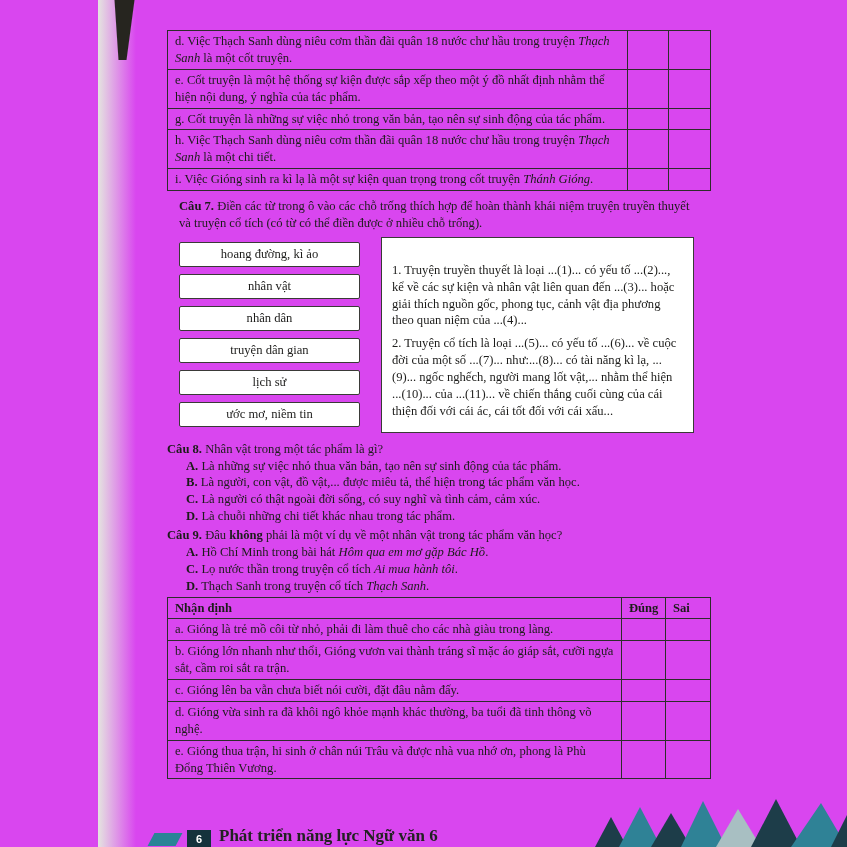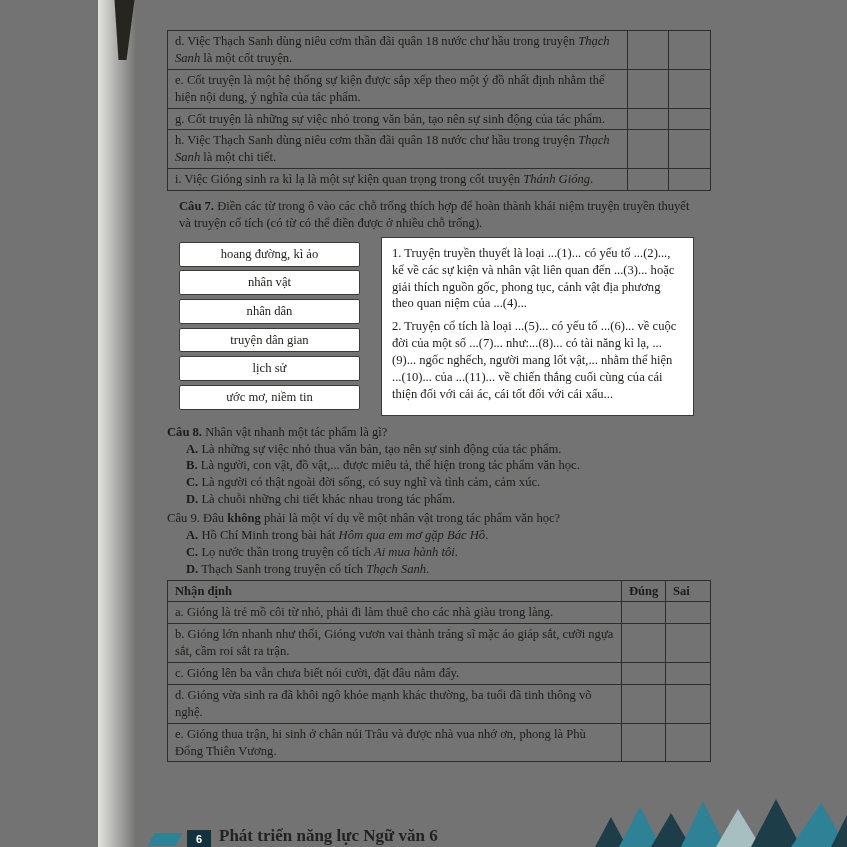--- a/index.html
+++ b/index.html
@@ -1,32 +1,32 @@
 <!DOCTYPE html>
 <html><head>
 <meta charset="utf-8">
 <style>
   *{box-sizing:border-box;margin:0;padding:0}
   html,body{width:847px;height:847px}
   body{position:relative;background:#f2f2ee;font-family:"Liberation Serif",serif;color:#1c1c1a;overflow:hidden}
-  .page{position:absolute;inset:0;background:#737373}
+  .page{position:absolute;inset:0;background:#d946ef}
   .left-shade{position:absolute;left:98px;top:0;width:38px;height:847px;
     background:linear-gradient(90deg,#e4e4df,rgba(255,255,255,0))}
   .corner-mark{position:absolute;left:112px;top:0;width:25px;height:60px;background:#26251f;
     clip-path:polygon(10% 0,90% 0,58% 100%,26% 100%)}
   .content{position:absolute;left:167px;top:30px;width:543px;font-size:12.6px;line-height:1.34}
   table{border-collapse:collapse;width:100%;table-layout:fixed}
   .qtable td,.qtable th{border:1px solid #2d2d2b;padding:2px 7px;vertical-align:top;text-align:left}
   .qtable th{text-align:left;font-weight:700}
   td.ans{padding:0}
   .para{margin:7px 12px 5px}
   .fill{display:flex;margin:4px 0 8px}
   .words{width:181px;margin-left:12px;display:flex;flex-direction:column;justify-content:space-between;padding:5px 0 6px}
   .wbox{border:1px solid #3a3a37;border-radius:2px;text-align:center;padding:3px 4px;background:#fff}
-  .defs{flex:1;border:1px solid #3a3a37;margin-left:21px;margin-right:16px;padding:7px 10px 6px;background:#fff}
+  .defs{flex:1;border:1px solid #3a3a37;margin-left:21px;margin-right:16px;padding:24px 10px 6px;background:#fff}
   .defs p{margin-bottom:6px}
   .opt{margin-left:19px}
   .qblock{margin:2px 0}
   .footer{position:absolute;left:0;bottom:0;width:847px;height:60px;pointer-events:none}
   .ribbon{position:absolute;left:151px;bottom:1px;width:28px;height:13px;background:#2a8496;transform:skewX(-28deg)}
   .badge{position:absolute;left:187px;bottom:0;width:24px;height:17px;background:#14323c;color:#fff;
     font-size:11px;font-weight:700;display:flex;align-items:center;justify-content:center;font-family:"Liberation Sans",sans-serif}
   .ftitle{position:absolute;left:219px;bottom:1px;font-weight:700;font-size:17px;color:#222}
   .zigzag{position:absolute;right:0;bottom:0}
 </style>
@@ -85,29 +85,29 @@
         <div class="wbox">lịch sử</div>
         <div class="wbox">ước mơ, niềm tin</div>
       </div>
       <div class="defs">
         <p>1. Truyện truyền thuyết là loại ...(1)... có yếu tố ...(2)..., kể về các sự kiện và nhân vật liên quan đến ...(3)... hoặc giải thích nguồn gốc, phong tục, cảnh vật địa phương theo quan niệm của ...(4)...</p>
         <p>2. Truyện cổ tích là loại ...(5)... có yếu tố ...(6)... về cuộc đời của một số ...(7)... như:...(8)... có tài năng kì lạ, ...(9)... ngốc nghếch, người mang lốt vật,... nhằm thể hiện ...(10)... của ...(11)... về chiến thắng cuối cùng của cái thiện đối với cái ác, cái tốt đối với cái xấu...</p>
       </div>
     </div>
 
     <div class="qblock">
-      <p><span style="font-weight: 700;">Câu 8.</span><span> Nhân vật nhanh một tác phẩm là gì?</span></p>
+      <p><span style="font-weight: 700;">Câu 8.</span><span> Nhân vật trong một tác phẩm là gì?</span></p>
       <p class="opt"><span style="font-weight: 700;">A.</span><span> Là những sự việc nhỏ thua văn bản, tạo nên sự sinh động của tác phẩm.</span></p>
       <p class="opt"><span style="font-weight: 700;">B.</span><span> Là người, con vật, đồ vật,... được miêu tả, thể hiện trong tác phẩm văn học.</span></p>
       <p class="opt"><span style="font-weight: 700;">C.</span><span> Là người có thật ngoài đời sống, có suy nghĩ và tình cảm, cảm xúc.</span></p>
       <p class="opt"><span style="font-weight: 700;">D.</span><span> Là chuỗi những chi tiết khác nhau trong tác phẩm.</span></p>
     </div>
 
     <div class="qblock">
-      <p><span style="font-weight: 400;">Câu 9.</span><span> Đâu </span><span style="font-weight: 700;">không</span><span> phải là một ví dụ về một nhân vật trong tác phẩm văn học?</span></p>
+      <p><span style="font-weight: 700;">Câu 9.</span><span> Đâu </span><span style="font-weight: 700;">không</span><span> phải là một ví dụ về một nhân vật trong tác phẩm văn học?</span></p>
       <p class="opt"><span style="font-weight: 700;">A.</span><span> Hồ Chí Minh trong bài hát </span><span style="font-style: italic;">Hôm qua em mơ gặp Bác Hồ</span><span>.</span></p>
       <p class="opt"><span style="font-weight: 700;">C.</span><span> Lọ nước thần trong truyện cổ tích </span><span style="font-style: italic;">Ai mua hành tôi</span><span>.</span></p>
       <p class="opt"><span style="font-weight: 700;">D.</span><span> Thạch Sanh trong truyện cổ tích </span><span style="font-style: italic;">Thạch Sanh</span><span>.</span></p>
     </div>
 
 
     <table class="qtable">
       <colgroup>
           <col style="width:454px">
           <col style="width:44px">

